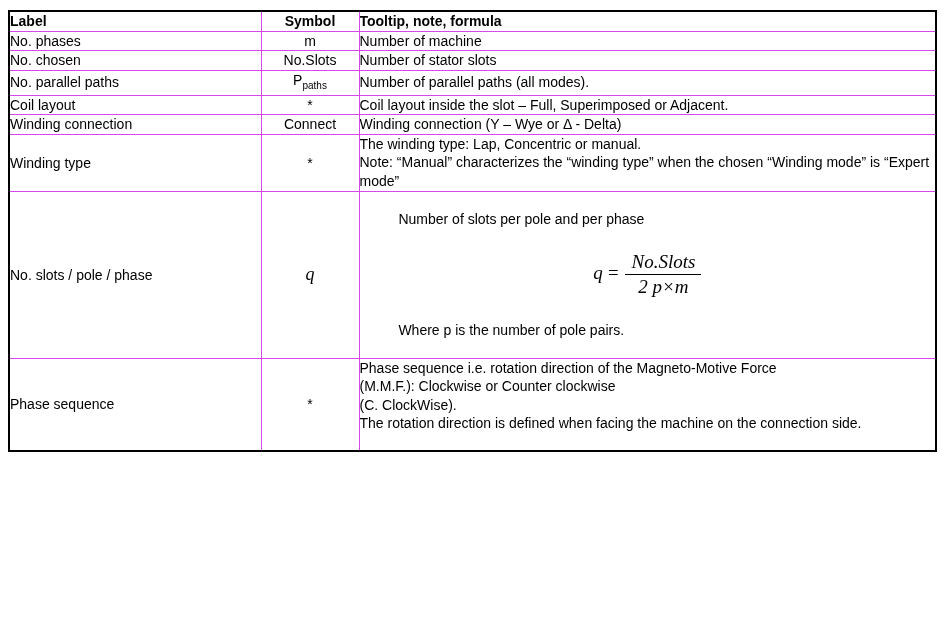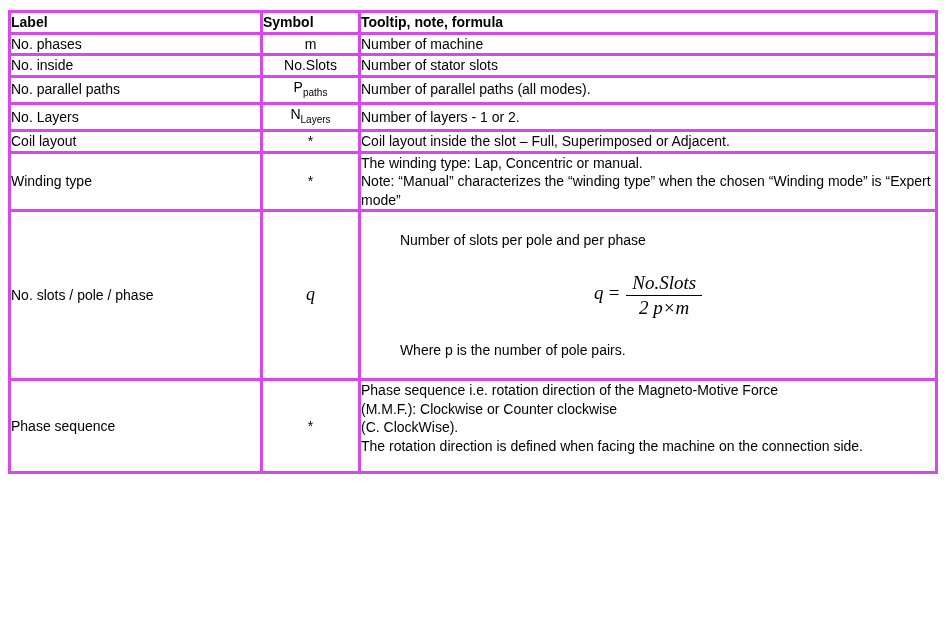--- a/index.html
+++ b/index.html
@@ -23,31 +23,31 @@
     left: 8px;
     top: 10px;
     width: 927px;
     border-collapse: collapse;
     table-layout: fixed;
     border: 2px solid #000000;
     font-size: 14px;
     line-height: 18.5px;
   }
   table.params td, table.params th {
-    border: 3px solid #d946ef;
+    border: 1px solid #d946ef;
     padding: 0;
     overflow: hidden;
   }
   th.c-label, th.c-tooltip {
     text-align: left;
     font-weight: bold;
     padding-left: 9px;
   }
   th.c-symbol {
-    text-align: left;
+    text-align: center;
     font-weight: bold;
   }
   td.c-label {
     padding-left: 9px;
     vertical-align: middle;
   }
   td.c-symbol {
     text-align: center;
     vertical-align: middle;
   }
@@ -132,38 +132,38 @@
         <th class="c-tooltip">Tooltip, note, formula</th>
       </tr>
     </thead>
     <tbody>
       <tr class="rh-s">
         <td class="c-label">No. phases</td>
         <td class="c-symbol"><span>m</span></td>
         <td class="c-tooltip">Number of machine</td>
       </tr>
       <tr class="rh-s">
-        <td class="c-label">No. inside</td>
+        <td class="c-label">No. chosen</td>
         <td class="c-symbol"><span>No.Slots</span></td>
         <td class="c-tooltip">Number of stator slots</td>
       </tr>
       <tr class="rh-s">
         <td class="c-label">No. parallel paths</td>
         <td class="c-symbol"><span>P</span><sub class="sym-sub">paths</sub></td>
         <td class="c-tooltip">Number of parallel paths (all modes).</td>
       </tr>
       <tr class="rh-s">
-        <td class="c-label">No. Layers</td>
-        <td class="c-symbol"><span>N</span><sub class="sym-sub">Layers</sub></td>
-        <td class="c-tooltip">Number of layers - 1 or 2.</td>
-      </tr>
-      <tr class="rh-s">
         <td class="c-label">Coil layout</td>
         <td class="c-symbol"><span>*</span></td>
         <td class="c-tooltip">Coil layout inside the slot – Full, Superimposed or Adjacent.</td>
+      </tr>
+      <tr class="rh-s">
+        <td class="c-label">Winding connection</td>
+        <td class="c-symbol"><span>Connect</span></td>
+        <td class="c-tooltip">Winding connection (Y – Wye or Δ - Delta)</td>
       </tr>
       <tr class="rh-wt">
         <td class="c-label">Winding type</td>
         <td class="c-symbol"><span>*</span></td>
         <td class="c-tooltip v-top">The winding type: Lap, Concentric or manual.
 Note: “Manual” characterizes the “winding type” when the chosen “Winding mode” is “Expert mode”</td>
       </tr>
       <tr class="rh-q">
         <td class="c-label">No. slots / pole / phase</td>
         <td class="c-symbol"><span class="sym-serif">q</span></td>

